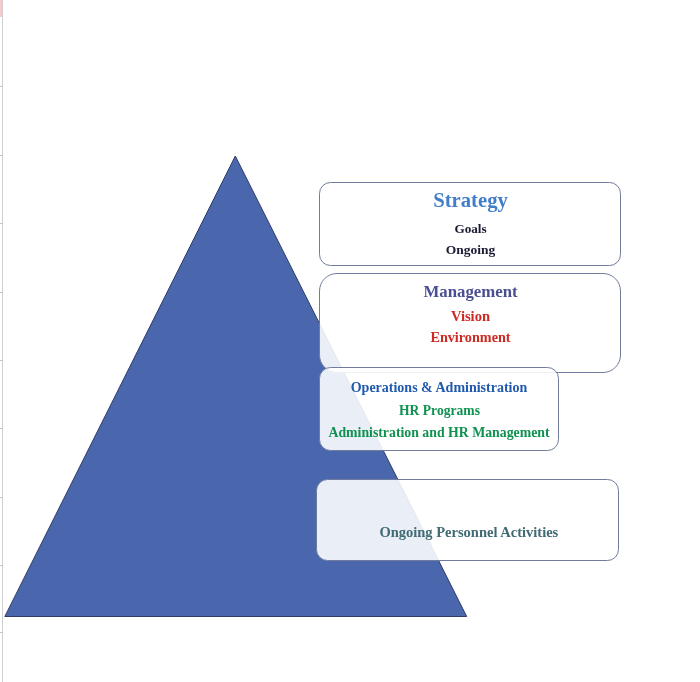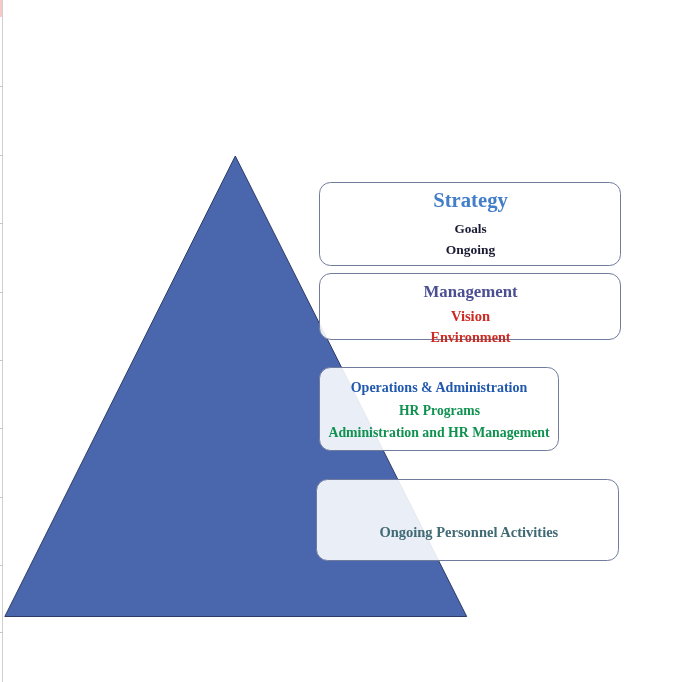--- a/index.html
+++ b/index.html
@@ -79,21 +79,21 @@
   <svg id="pyramid" width="700" height="682" viewBox="0 0 700 682">
     <polygon id="tri" points="235.3,156 466.7,616.5 4.8,616.5" fill="#4a67ad" stroke="#2e3b66" stroke-width="1"></polygon>
   </svg>
 
   <div class="card" id="card-0" style="left: 319px; top: 182px; width: 302px; height: 83.5px; border-color: rgb(113, 123, 158); background: rgba(255, 255, 255, 0.886); border-radius: 11.5px;">
     <div class="line" style="color: rgb(67, 126, 201); font-size: 20.7px; top: 6.7px; transform: translateX(0.5px);">Strategy</div>
     <div class="line" style="color: rgb(25, 27, 51); font-size: 13.2px; top: 39px; transform: translateX(0.5px);">Goals</div>
     <div class="line" style="color: rgb(25, 27, 51); font-size: 13.5px; top: 59.5px; transform: translateX(0.5px);">Ongoing</div>
   </div>
 
-  <div class="card" id="card-1" style="left: 319px; top: 273px; width: 302px; height: 67px; border-color: rgb(113, 123, 158); background: rgba(255, 255, 255, 0.886); border-radius: 12px;">
+  <div class="card" id="card-1" style="left: 319px; top: 273px; width: 302px; height: 100px; border-color: rgb(113, 123, 158); background: rgba(255, 255, 255, 0.886); border-radius: 18px;">
     <div class="line" style="color: rgb(74, 79, 145); font-size: 16.8px; top: 9.8px; transform: translateX(0.5px);">Management</div>
     <div class="line" style="color: rgb(204, 42, 34); font-size: 14.6px; top: 35.1px; transform: translateX(0.5px);">Vision</div>
     <div class="line" style="color: rgb(204, 42, 34); font-size: 14.2px; top: 56.4px; transform: translateX(0.5px);">Environment</div>
   </div>
 
   <div class="card" id="card-2" style="left: 319px; top: 367px; width: 240px; height: 83.5px; border-color: rgb(113, 123, 158); background: rgba(255, 255, 255, 0.886); border-radius: 11.5px;">
     <div class="line" style="color: rgb(32, 89, 173); font-size: 14px; top: 13.1px; transform: translateX(0px);">Operations &amp; Administration</div>
     <div class="line" style="color: rgb(15, 145, 80); font-size: 13.6px; top: 35.6px; transform: translateX(0.5px); text-align: center;">HR Programs</div>
     <div class="line" style="color: rgb(15, 145, 80); font-size: 13.8px; top: 57.6px; transform: translateX(0px);">Administration and HR Management</div>
   </div>

